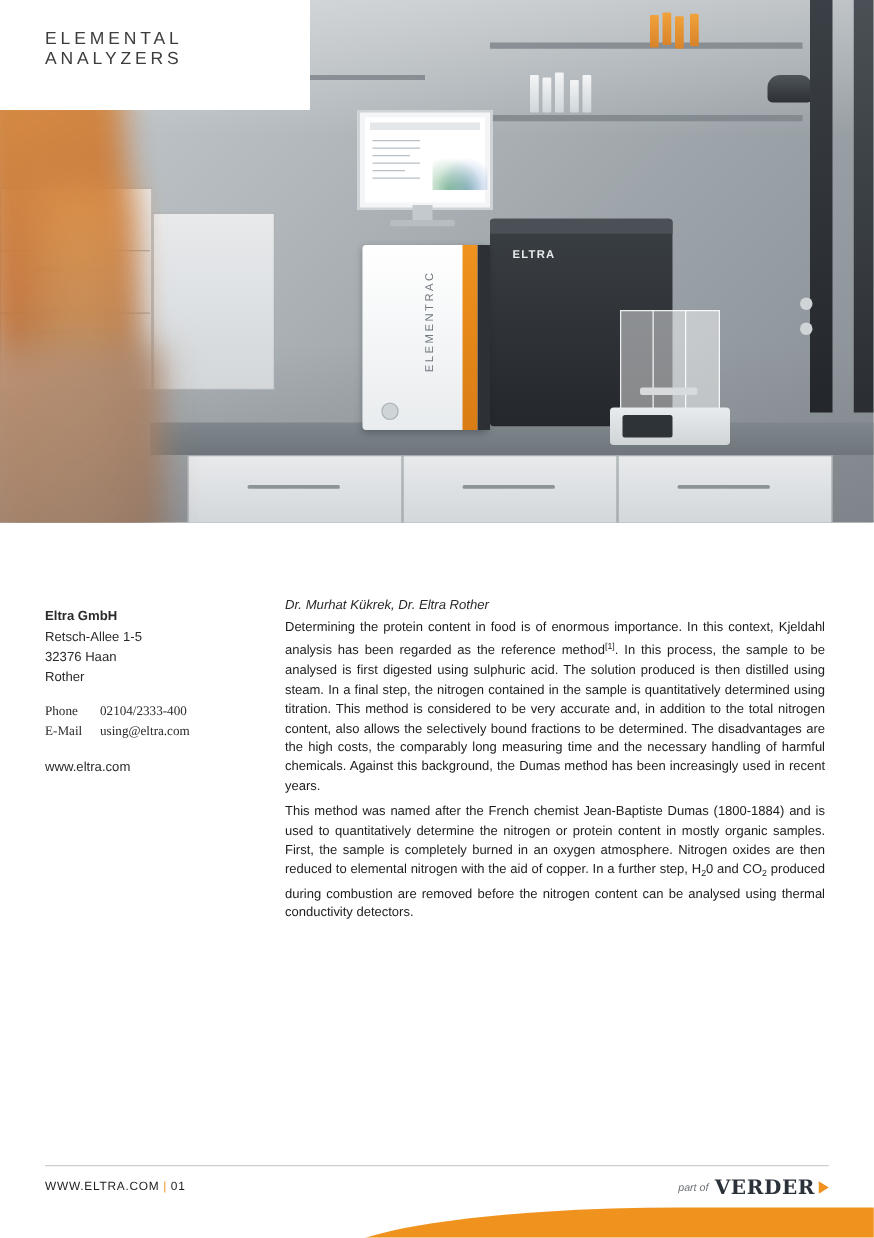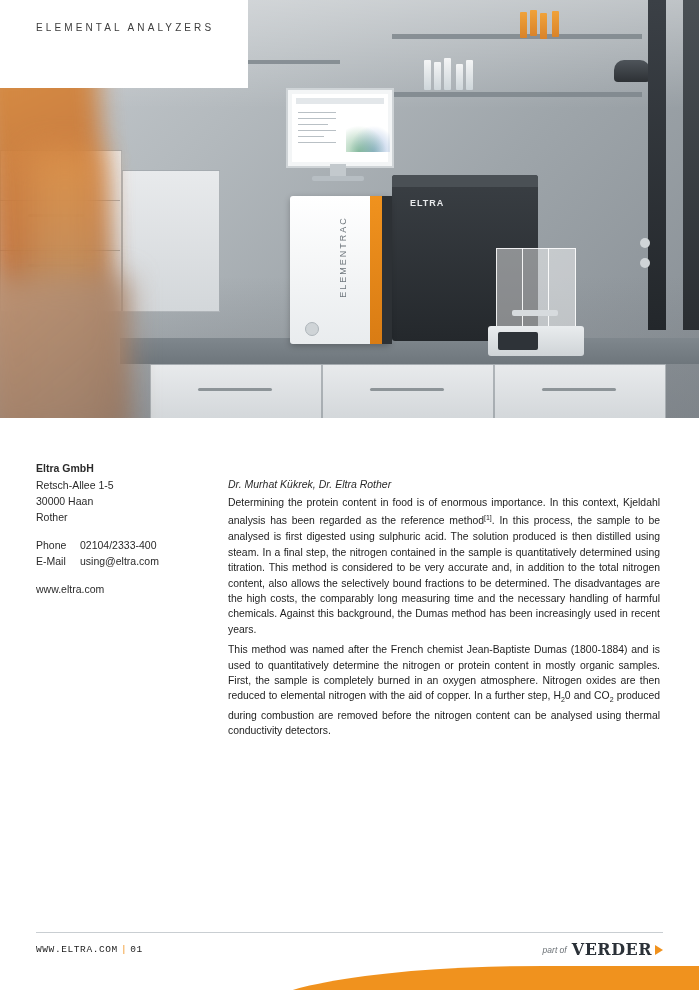--- a/index.html
+++ b/index.html
@@ -283,21 +283,21 @@
     position: relative;
   }
   .logo-reg {
     font-size: 10px;
     vertical-align: super;
     color: #f0921e;
     font-weight: normal;
   }
   .logo-sub {
     margin-top: 8px;
-    font-size: 10px;
+    font-size: 14px;
     letter-spacing: 3.1px;
     color: #3c3c3c;
     font-family: "Liberation Sans", sans-serif;
   }
 
   
   .content {
     position: absolute;
     left: 0; top: 418px;
     width: 699px;
@@ -308,26 +308,28 @@
     position: absolute;
     left: 36px; top: 42px;
     width: 160px;
     font-size: 10.5px;
     line-height: 16px;
     color: #2a2a2a;
   }
   .sidebar .company {
     font-weight: bold;
     margin-bottom: 1px;
+    margin-top: 25px;
   }
   .sidebar .gap {
     height: 12px;
   }
   .sidebar .row {
     white-space: nowrap;
+    font-family: Liberation Serif, serif;
   }
   .sidebar .lbl {
     display: inline-block;
     width: 44px;
   }
   .sidebar a, .sidebar .web {
     color: #2a2a2a;
     text-decoration: none;
   }
 
@@ -387,21 +389,20 @@
     left: 36px; right: 36px; top: 0;
     height: 1px;
     background: #c9ced2;
   }
   .footer-left {
     position: absolute;
     left: 36px; top: 12px;
     font-size: 9.5px;
     letter-spacing: 0.6px;
     color: #1d1d1d;
-    font-family: Liberation Mono, monospace;
   }
   .footer-left .sep {
     color: #f0921e;
     margin: 0 3px;
   }
   .footer-right {
     position: absolute;
     right: 36px; top: 8px;
     text-align: right;
   }
@@ -520,21 +521,21 @@
   <div class="logo-block">
     <div class="logo-sub">ELEMENTAL ANALYZERS</div>
   </div>
 </div>
 
 <div class="content">
 
   <div class="sidebar">
     <div class="company">Eltra GmbH</div>
     <div>Retsch-Allee 1-5</div>
-    <div>30000 Haan</div>
+    <div>32376 Haan</div>
     <div>Rother</div>
     <div class="gap"></div>
     <div class="row">
       <span class="lbl">Phone</span><span>02104/2333-400</span>
     </div>
     <div class="row">
       <span class="lbl">E-Mail</span><span>using@eltra.com</span>
     </div>
     <div class="gap"></div>
     <div class="web">www.eltra.com</div>

